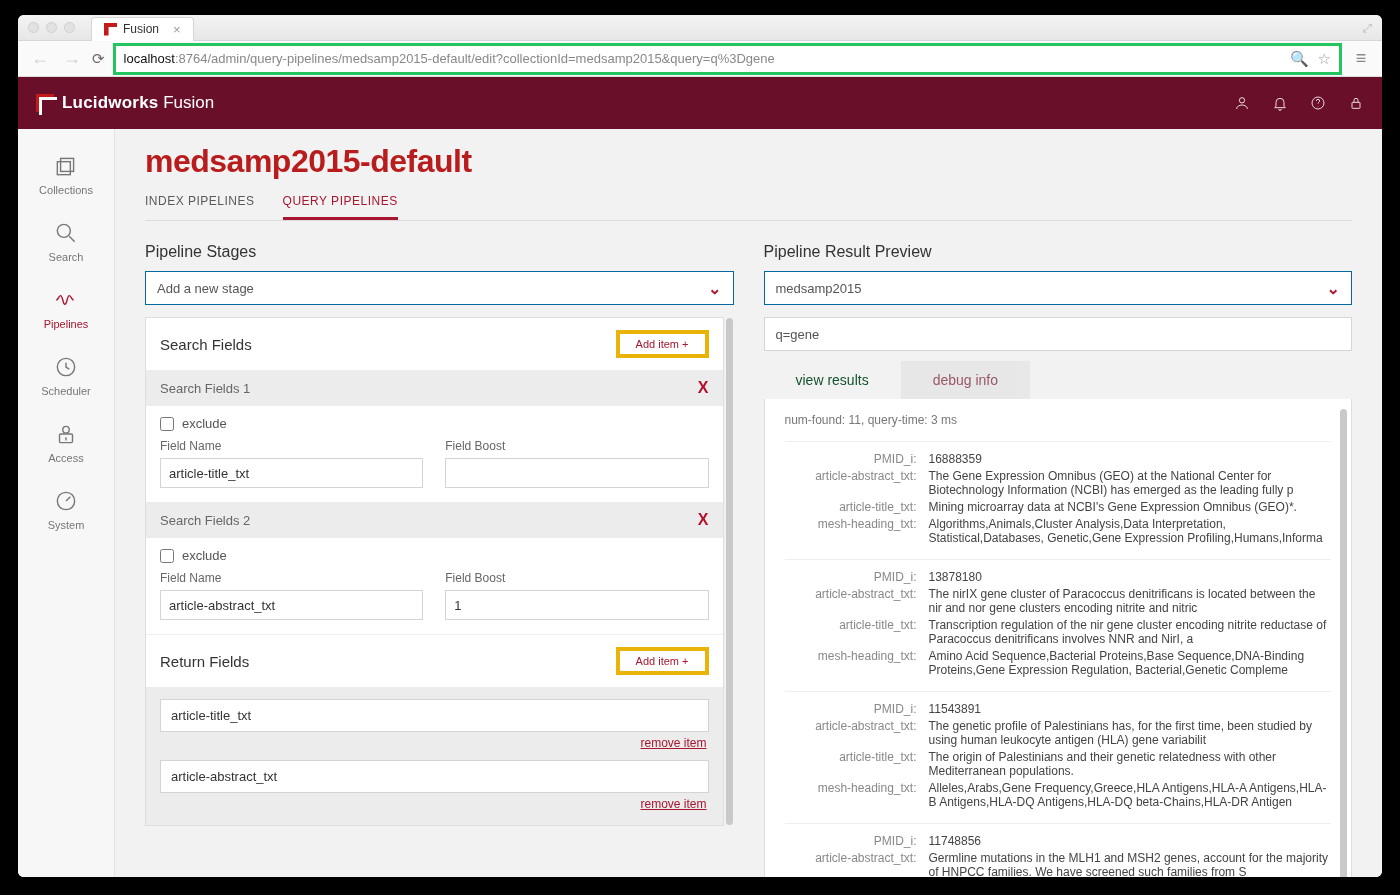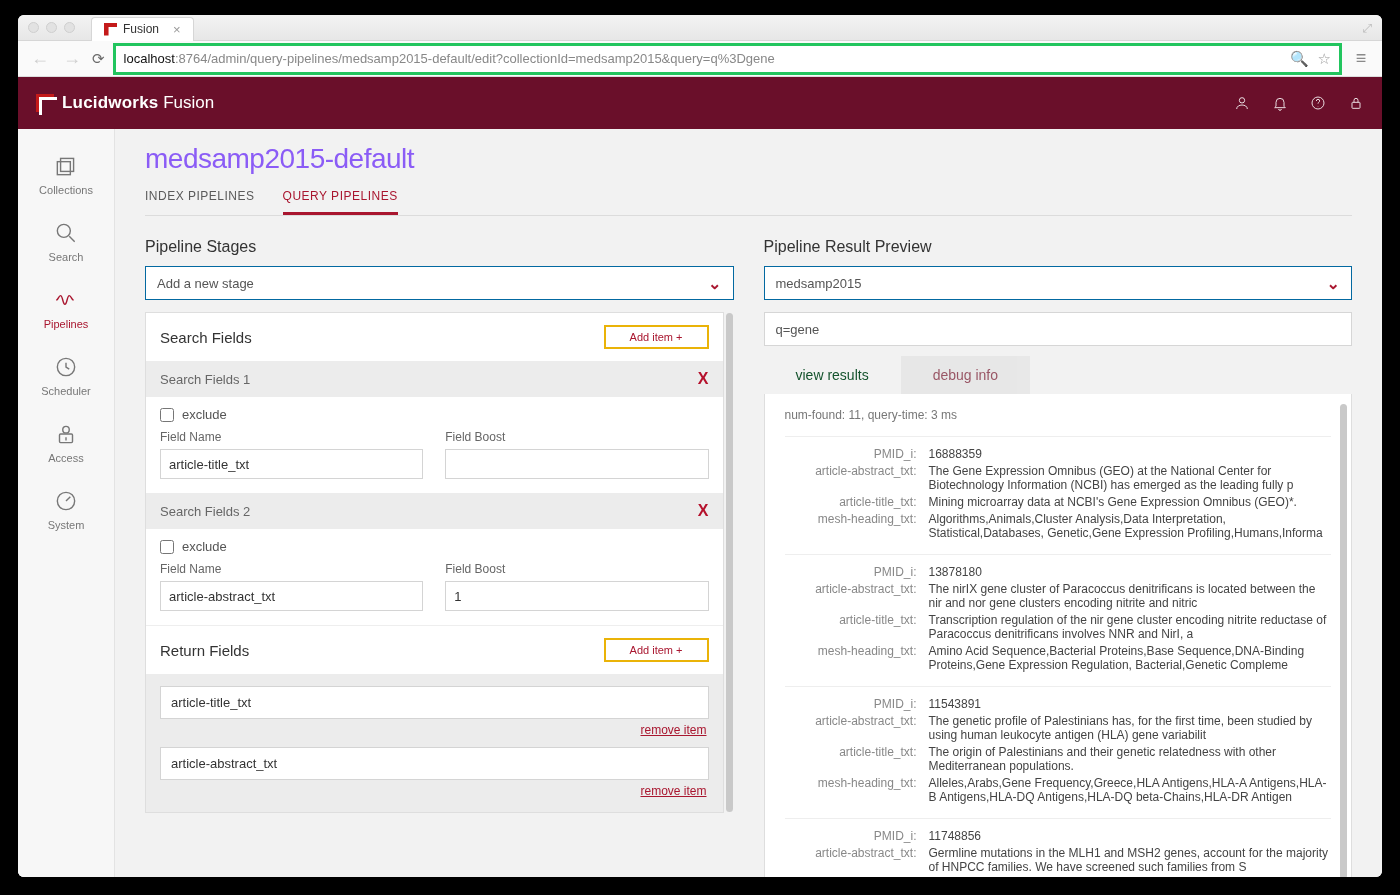--- a/index.html
+++ b/index.html
@@ -33,35 +33,35 @@
   .header-icons { margin-left:auto; display:flex; gap:22px; color:#fff; opacity:.85;}
   .header-icons svg { width:16px; height:16px; stroke:#fff; fill:none; stroke-width:1.5;}
 
   
   .app-body { display:flex; height: calc(100% - 26px - 36px - 52px); background:#f2f2f2; }
   .side { width:97px; border-right:1px solid #e3e3e3; background:#f7f7f7; padding-top:14px; }
   .side-item { display:flex; flex-direction:column; align-items:center; gap:5px; padding:10px 0 14px; color:#777; font-size:11px; cursor:pointer;}
   .side-item.active { color:#a9162f; }
   .side-item svg { width:26px; height:26px; stroke:currentColor; fill:none; stroke-width:1.3;}
   .main { flex:1; padding:12px 30px 0 30px; overflow:hidden; }
-  .page-title { font-size:28px; font-weight:400; color:#8b5cf6; letter-spacing:-.5px; margin:2px 0 6px;}
+  .page-title { font-size:32px; font-weight:700; color:#b91c1c; letter-spacing:-.5px; margin:2px 0 6px;}
   .tabs-row { display:flex; gap:28px; border-bottom:1px solid #dcdcdc; }
   .tabs-row .t { font-size:12px; letter-spacing:.5px; color:#5a5a5a; padding:8px 0 9px; border-bottom:3px solid transparent; cursor:pointer;}
   .tabs-row .t.active { color:#a9162f; border-bottom-color:#a9162f; }
 
   .cols { display:flex; gap:30px; margin-top:22px; height: calc(100% - 100px);}
   .col { flex:1; min-width:0; }
   .col h3 { font-size:16px; font-weight:400; color:#333; margin-bottom:10px; }
 
   .select-like { height:34px; border:1px solid #0369a1; background:#fff; display:flex; align-items:center; padding:0 11px; font-size:13px; color:#555; position:relative; cursor:pointer;}
   .caret { margin-left:auto; color:#a9162f; font-size:16px; font-weight:bold;}
 
   .panel { background:#fff; border:1px solid #dedede; margin-top:12px; }
   .panel-header { display:flex; align-items:center; padding:12px 14px; font-size:15px; color:#333;}
-  .add-btn { margin-left:auto; border:2px solid #eab308; color:#a9162f; background:#fff; font-size:11px; padding:4px 24px; cursor:pointer;}
+  .add-btn { margin-left:auto; border:4px solid #eab308; color:#a9162f; background:#fff; font-size:11px; padding:4px 16px; cursor:pointer;}
   .sub-header { background:#ececec; padding:9px 14px; font-size:13px; color:#666; display:flex; align-items:center;}
   .sub-header .x { margin-left:auto; color:#b5112c; font-size:16px; cursor:pointer; font-weight:bold;}
   .sub-body { padding:10px 14px 14px; }
   .check-row { display:flex; align-items:center; gap:8px; font-size:13px; color:#555; margin-bottom:8px;}
   .check-row input { width:14px; height:14px;}
   .field-row { display:flex; gap:22px; }
   .field-col { flex:1; }
   .field-col label { display:block; font-size:12px; color:#666; margin-bottom:5px;}
   .txtinput { width:100%; height:30px; border:1px solid #d4d4d4; padding:0 8px; font-size:13px; color:#333; background:#fff;}
 

